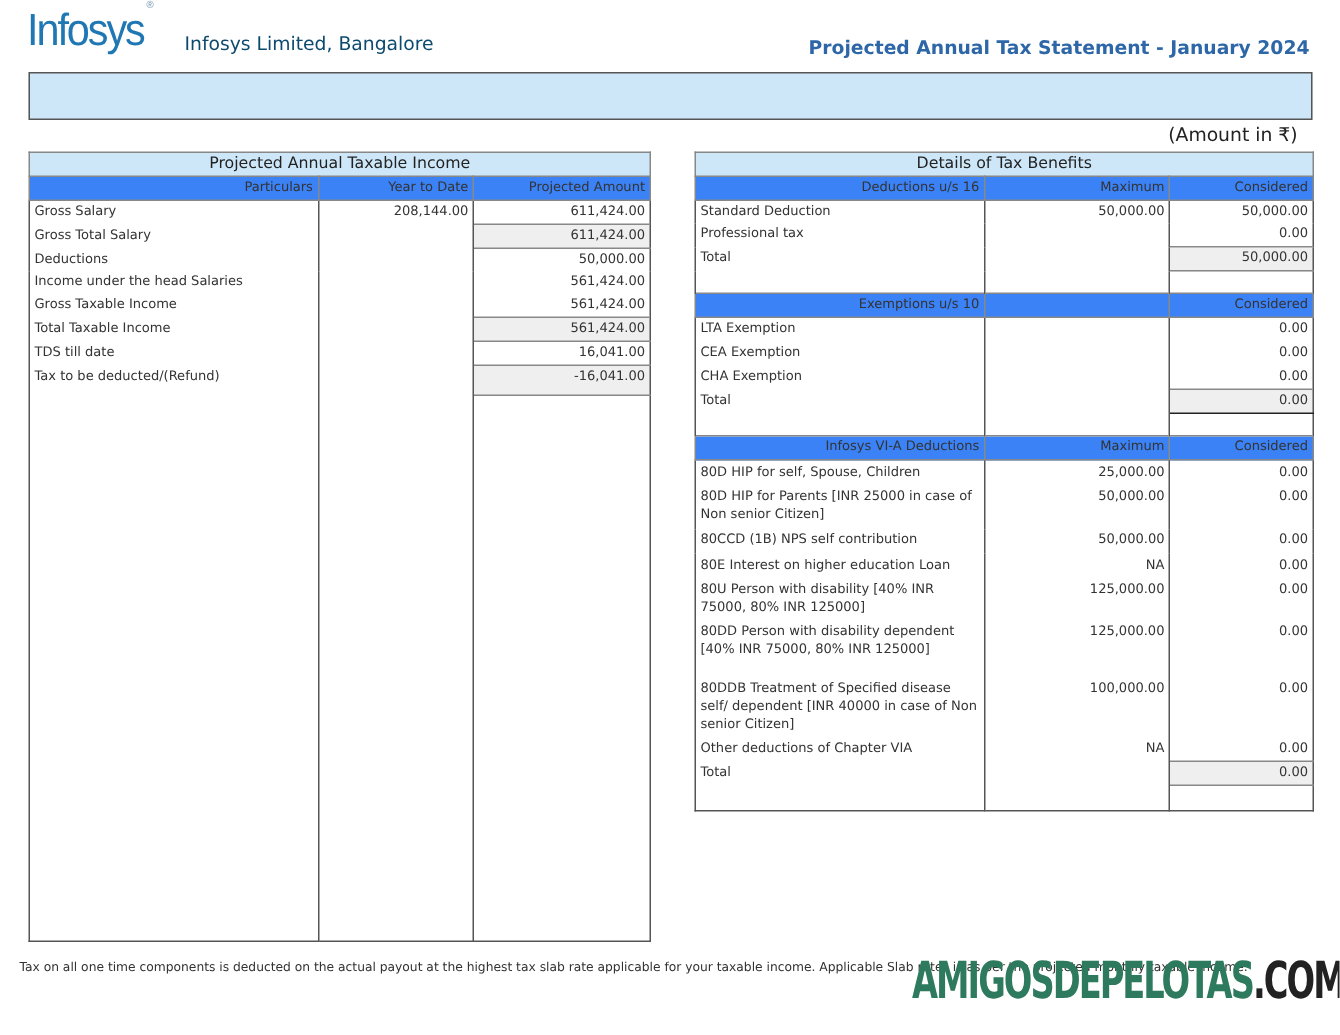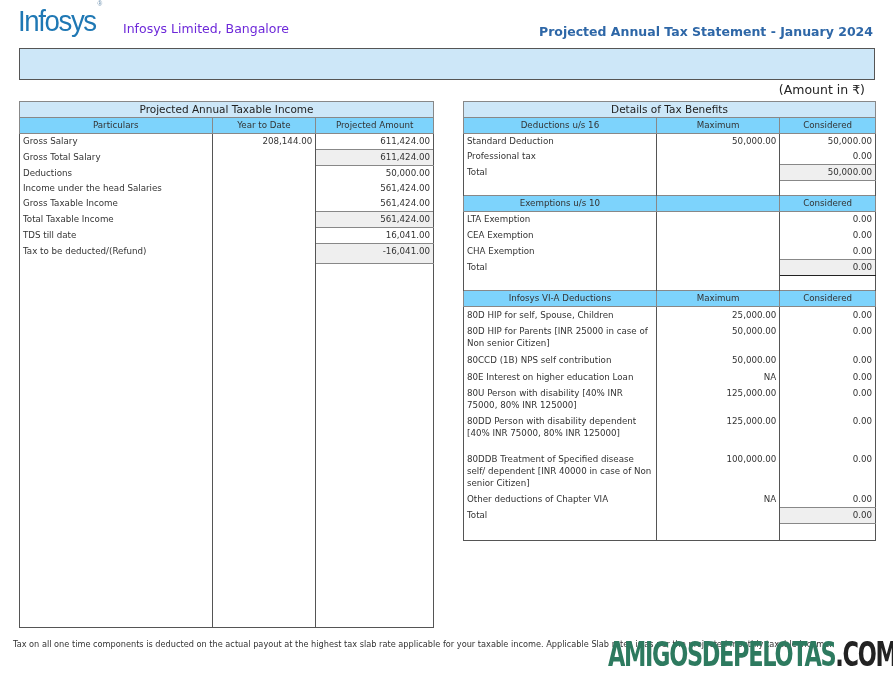--- a/index.html
+++ b/index.html
@@ -1,29 +1,29 @@
 <!DOCTYPE html>
 <html><head>
   <meta charset="utf-8">
   <style>
     * { box-sizing: border-box; margin: 0; padding: 0; }
     html, body { width: 893px; height: 690px; background: #ffffff; overflow: hidden; }
     body { position: relative; font-family: "DejaVu Sans", sans-serif; color: #333; }
 
     .logo { position: absolute; left: 18px; top: 4px; font-family: "Liberation Sans", sans-serif; font-size: 30px; color: #1f78b4; letter-spacing: -1.5px; transform: scaleX(0.92); transform-origin: left; }
     .logo sup { font-size: 7px; position: relative; top: -14px; left: 2px; color: #6a8fae; }
-    .company { position: absolute; left: 123px; top: 21px; font-size: 12.5px; color: #6d28d9; font-family: "DejaVu Sans", sans-serif; }
+    .company { position: absolute; left: 123px; top: 21px; font-size: 12.5px; color: #0c4a6e; font-family: "DejaVu Sans", sans-serif; }
     .stmt-title { position: absolute; right: 20px; top: 24px; font-size: 12.5px; font-weight: bold; color: #2e67a7; }
     .blue-band { position: absolute; left: 19px; top: 48px; width: 856px; height: 32px; background: #cde7f8; border: 1px solid #555; }
     .amount-note { position: absolute; right: 28px; top: 82px; font-size: 12.5px; color: #222; }
 
     table.grid { position: absolute; border-collapse: collapse; font-size: 8.7px; color: #333; }
     table.grid td, table.grid th { padding: 0 3px; line-height: 15px; height: 15px; font-weight: normal; white-space: nowrap; }
     .cap { background: #cde7f8; text-align: center; font-size: 10.5px; height: 15px; line-height: 14px; border: 1px solid #888; color: #222; }
-    .colhead { text-align: center; border: 1px solid #888; background: #7dd3fc; }
+    .colhead { text-align: right; border: 1px solid #888; background: #3b82f6; }
     .num { text-align: right; }
     .shade { background: #efefef; }
     .vline-l { border-left: 1px solid #555; }
     .vline-r { border-right: 1px solid #555; }
     .ltop { border-top: 1px solid #888; }
     .lbot { border-bottom: 1px solid #888; }
     .wrap { white-space: normal !important; line-height: 12px !important; vertical-align: top; padding-top: 1px !important; }
     .top { vertical-align: top; }
 
     #left-table { left: 19px; top: 101px; width: 415px; }

